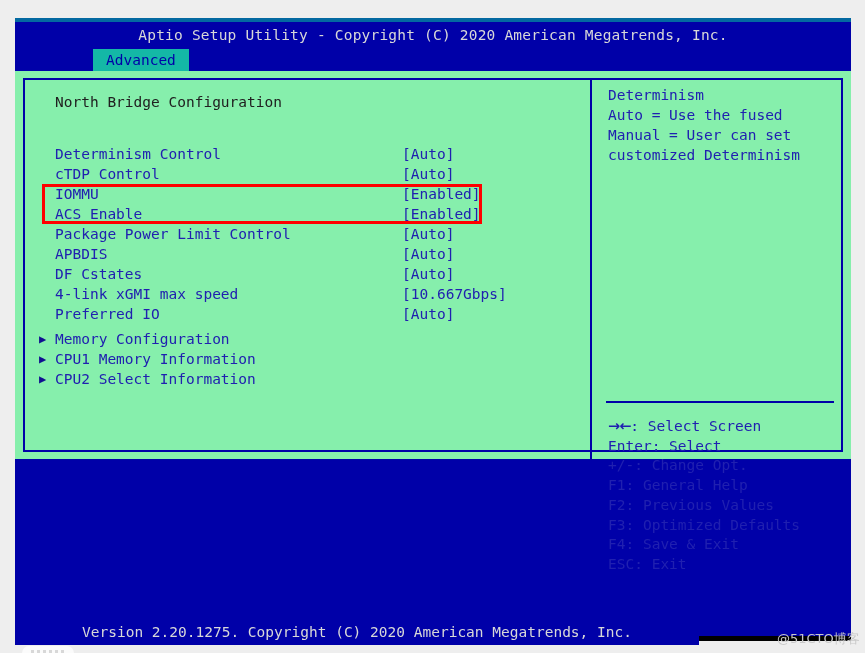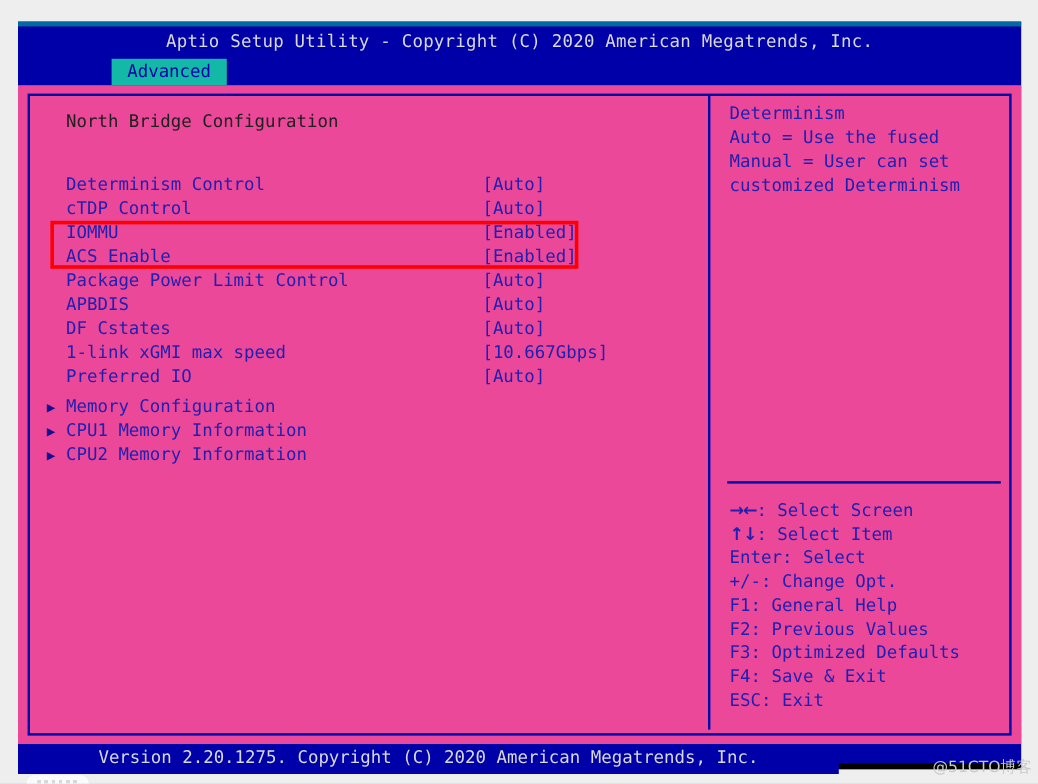--- a/index.html
+++ b/index.html
@@ -84,22 +84,22 @@
     line-height: 22px;
     white-space: nowrap;
   }
 
   
   .body-area {
     position: absolute;
     left: 0;
     top: 49px;
     width: 836px;
-    height: 549px;
-    background: #ec4899;
+    height: 388px;
+    background: #86efac;
     box-sizing: border-box;
   }
   .inner-frame {
     position: absolute;
     left: 8px;
     top: 7px;
     right: 8px;
     bottom: 7px;
     border: 2px solid #0000a8;
     box-sizing: border-box;
@@ -301,62 +301,61 @@
           </div>
           <div class="opt-row">
             <span class="opt-label">APBDIS</span>
             <span class="opt-value">[Auto]</span>
           </div>
           <div class="opt-row">
             <span class="opt-label">DF Cstates</span>
             <span class="opt-value">[Auto]</span>
           </div>
           <div class="opt-row">
-            <span class="opt-label">1-link xGMI max speed</span>
+            <span class="opt-label">4-link xGMI max speed</span>
             <span class="opt-value">[10.667Gbps]</span>
           </div>
           <div class="opt-row">
             <span class="opt-label">Preferred IO</span>
             <span class="opt-value">[Auto]</span>
           </div>
         </div>
 
         <div class="submenu-list">
           <div class="sub-row">
             <span class="sub-arrow">▶</span>
             <span class="sub-label">Memory Configuration</span>
           </div>
           <div class="sub-row">
             <span class="sub-arrow">▶</span>
             <span class="sub-label">CPU1 Memory Information</span>
           </div>
           <div class="sub-row">
             <span class="sub-arrow">▶</span>
-            <span class="sub-label">CPU2 Memory Information</span>
+            <span class="sub-label">CPU2 Select Information</span>
           </div>
         </div>
 
         <div class="red-box"></div>
       </div>
 
       <div class="v-divider"></div>
 
       <div class="right-pane">
         <div class="help-text">
           <div>Determinism</div>
           <div>Auto = Use the fused</div>
           <div>Manual = User can set</div>
           <div>customized Determinism</div>
         </div>
 
         <div class="h-divider"></div>
 
         <div class="keys">
           <div><span class="key-glyph">→←</span><span>: Select Screen</span></div>
-          <div><span class="key-glyph">↑↓</span><span>: Select Item</span></div>
           <div>Enter: Select</div>
           <div>+/-: Change Opt.</div>
           <div>F1: General Help</div>
           <div>F2: Previous Values</div>
           <div>F3: Optimized Defaults</div>
           <div>F4: Save &amp; Exit</div>
           <div>ESC: Exit</div>
         </div>
       </div>
     </div>

